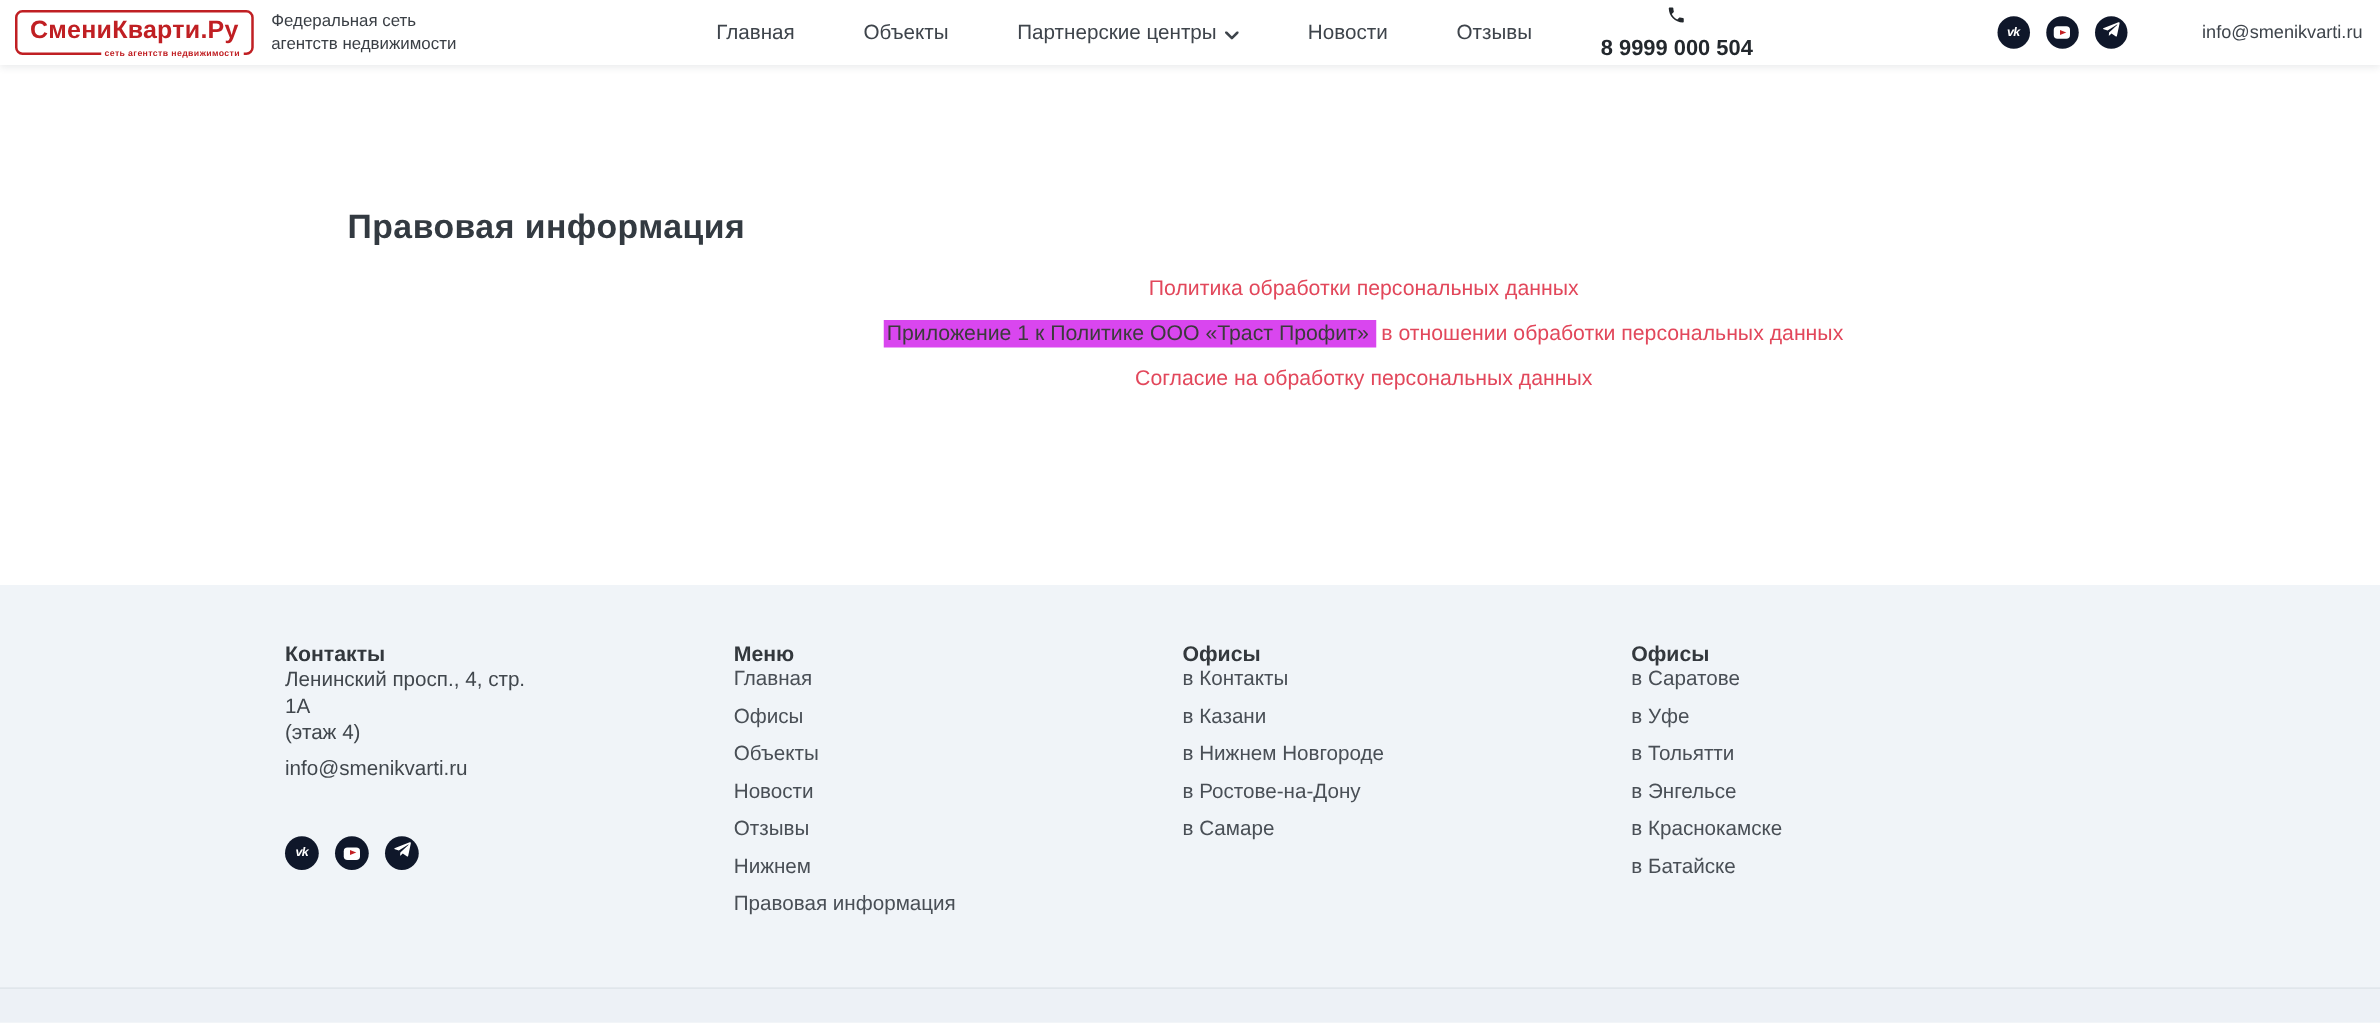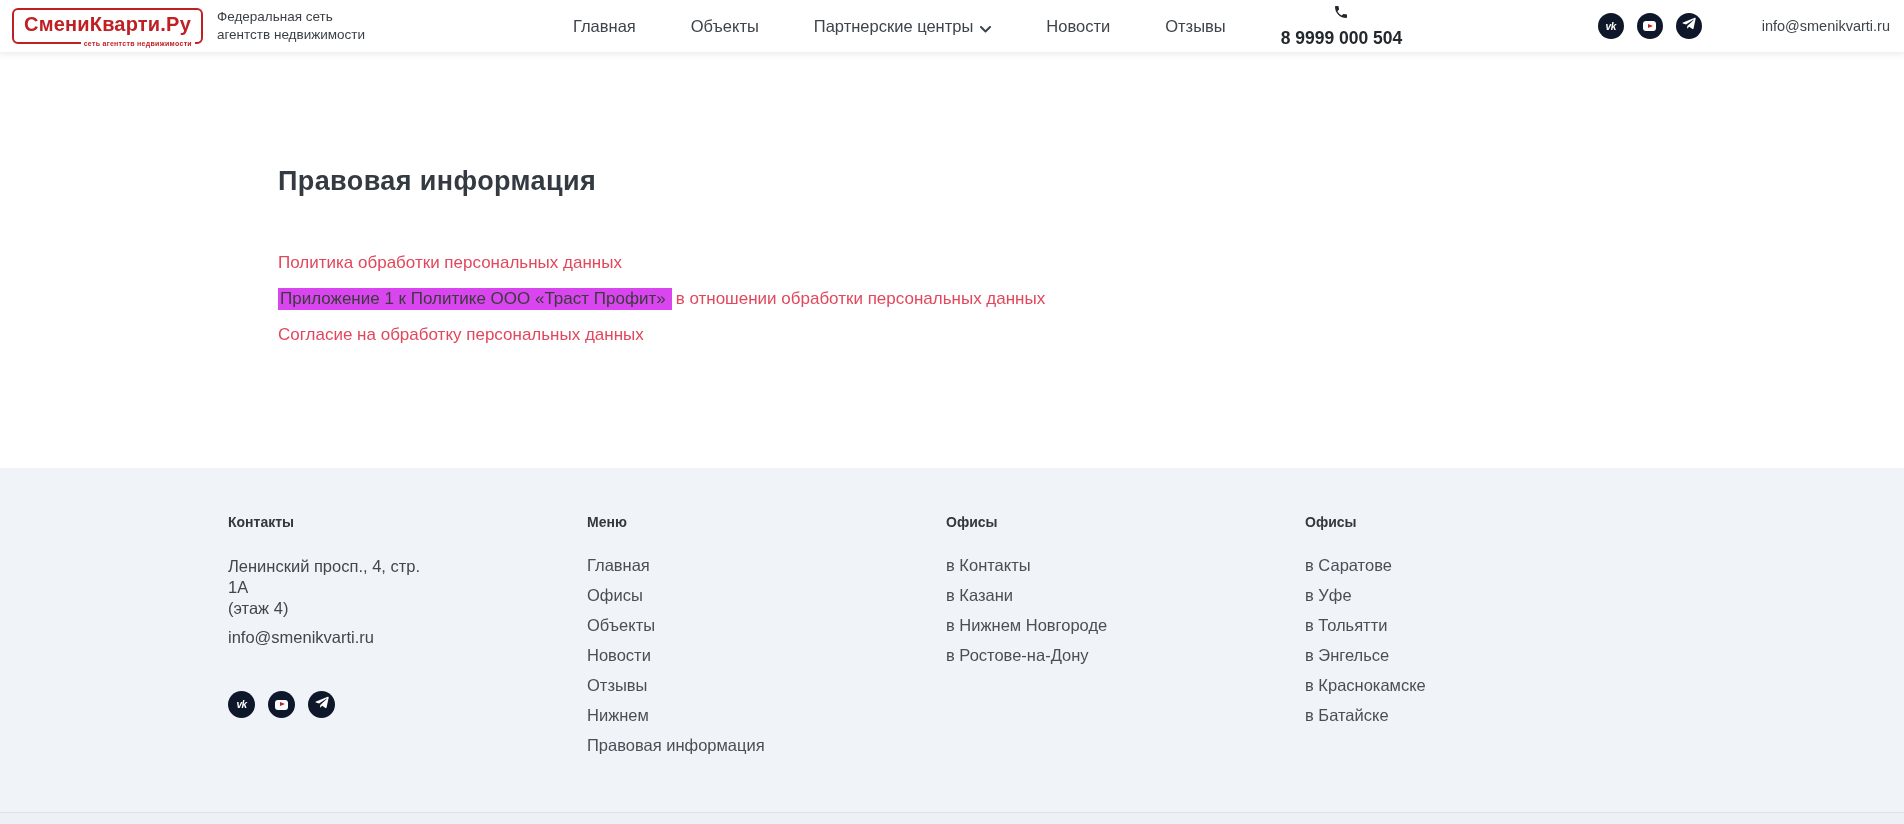--- a/index.html
+++ b/index.html
@@ -37,32 +37,32 @@
     border-radius: 3px; display: inline-block; }
   .yt-tri { position: absolute; left: 4.5px; top: 2.5px; width: 0; height: 0;
     border-left: 5px solid #c42024; border-top: 2.5px solid transparent;
     border-bottom: 2.5px solid transparent; }
   .email { margin-left: 60px; color: #3e444b; font-size: 14.5px; text-decoration: none;
     cursor: pointer; }
 
   
   .main { height: 416px; padding: 114px 0 0 278px; background: #fff; }
   .page-title { font-size: 27px; font-weight: 700; color: #333a41; letter-spacing: .4px; }
-  .legal-links { margin-top: 56px; }
+  .legal-links { margin-top: 24px; text-align: center; }
   .legal-line { margin-bottom: 17px; font-size: 17px; line-height: 19px; }
   .legal-line a { color: #e2475b; text-decoration: none; cursor: pointer; }
   .sel-text { background: #d946ef; color: #3b3b3b; padding: 1px 6px 2px 2px; }
   .rest-link { margin-left: 4px; }
 
   
   .footer { background: #f0f4f8; }
   .footer-cols { display: flex; padding: 46px 0 0 228px; }
   .fcol { width: 359px; flex: 0 0 auto; }
   .fcol:last-child { width: auto; }
-  .fcol-title { font-size: 14px; font-weight: 700; color: #33383d; margin-bottom: 26px; }
+  .fcol-title { font-size: 17px; font-weight: 700; color: #33383d; }
   .addr { font-size: 16.5px; line-height: 21px; color: #41474d; width: 210px; }
   .f-email { display: inline-block; margin-top: 9px; font-size: 16.5px; color: #41474d;
     text-decoration: none; cursor: pointer; }
   .footer-socials { margin-top: 44px; }
   .footer .soc { width: 27px; height: 27px; }
   .flink { display: block; margin-bottom: 12px; font-size: 16.5px; line-height: 18px;
     color: #494f56; text-decoration: none; cursor: pointer; }
   .copyright-bar { margin-top: 46px; border-top: 1px solid #dce2e8; background: #edf1f6;
     padding: 9px 0 18px 227px; }
 </style>
@@ -181,20 +181,21 @@
       <a class="flink">Нижнем</a>
       <a class="flink">Правовая информация</a>
     </div>
 
     <div class="fcol">
       <div class="fcol-title">Офисы</div>
       <a class="flink">в Контакты</a>
       <a class="flink">в Казани</a>
       <a class="flink">в Нижнем Новгороде</a>
       <a class="flink">в Ростове-на-Дону</a>
+      <a class="flink">в Самаре</a>
     </div>
 
     <div class="fcol">
       <div class="fcol-title">Офисы</div>
       <a class="flink">в Саратове</a>
       <a class="flink">в Уфе</a>
       <a class="flink">в Тольятти</a>
       <a class="flink">в Энгельсе</a>
       <a class="flink">в Краснокамске</a>
       <a class="flink">в Батайске</a>

